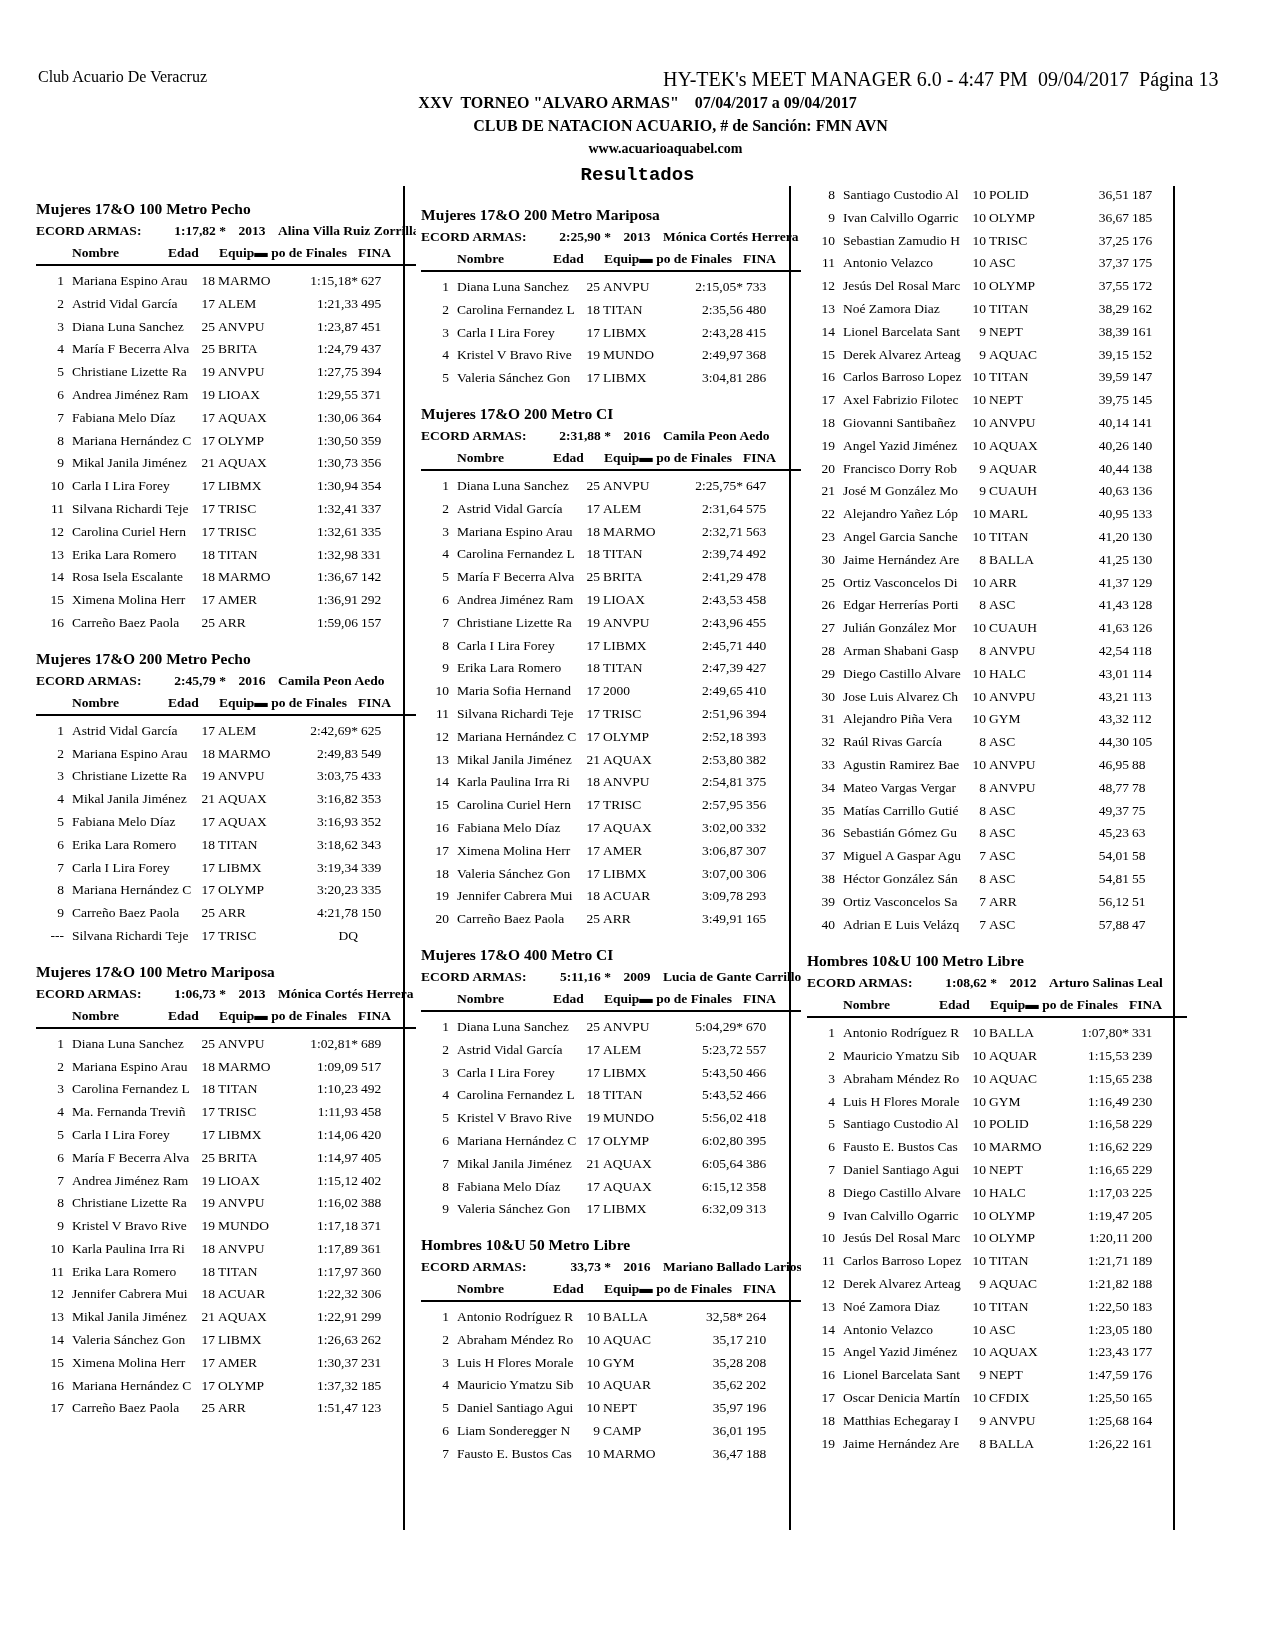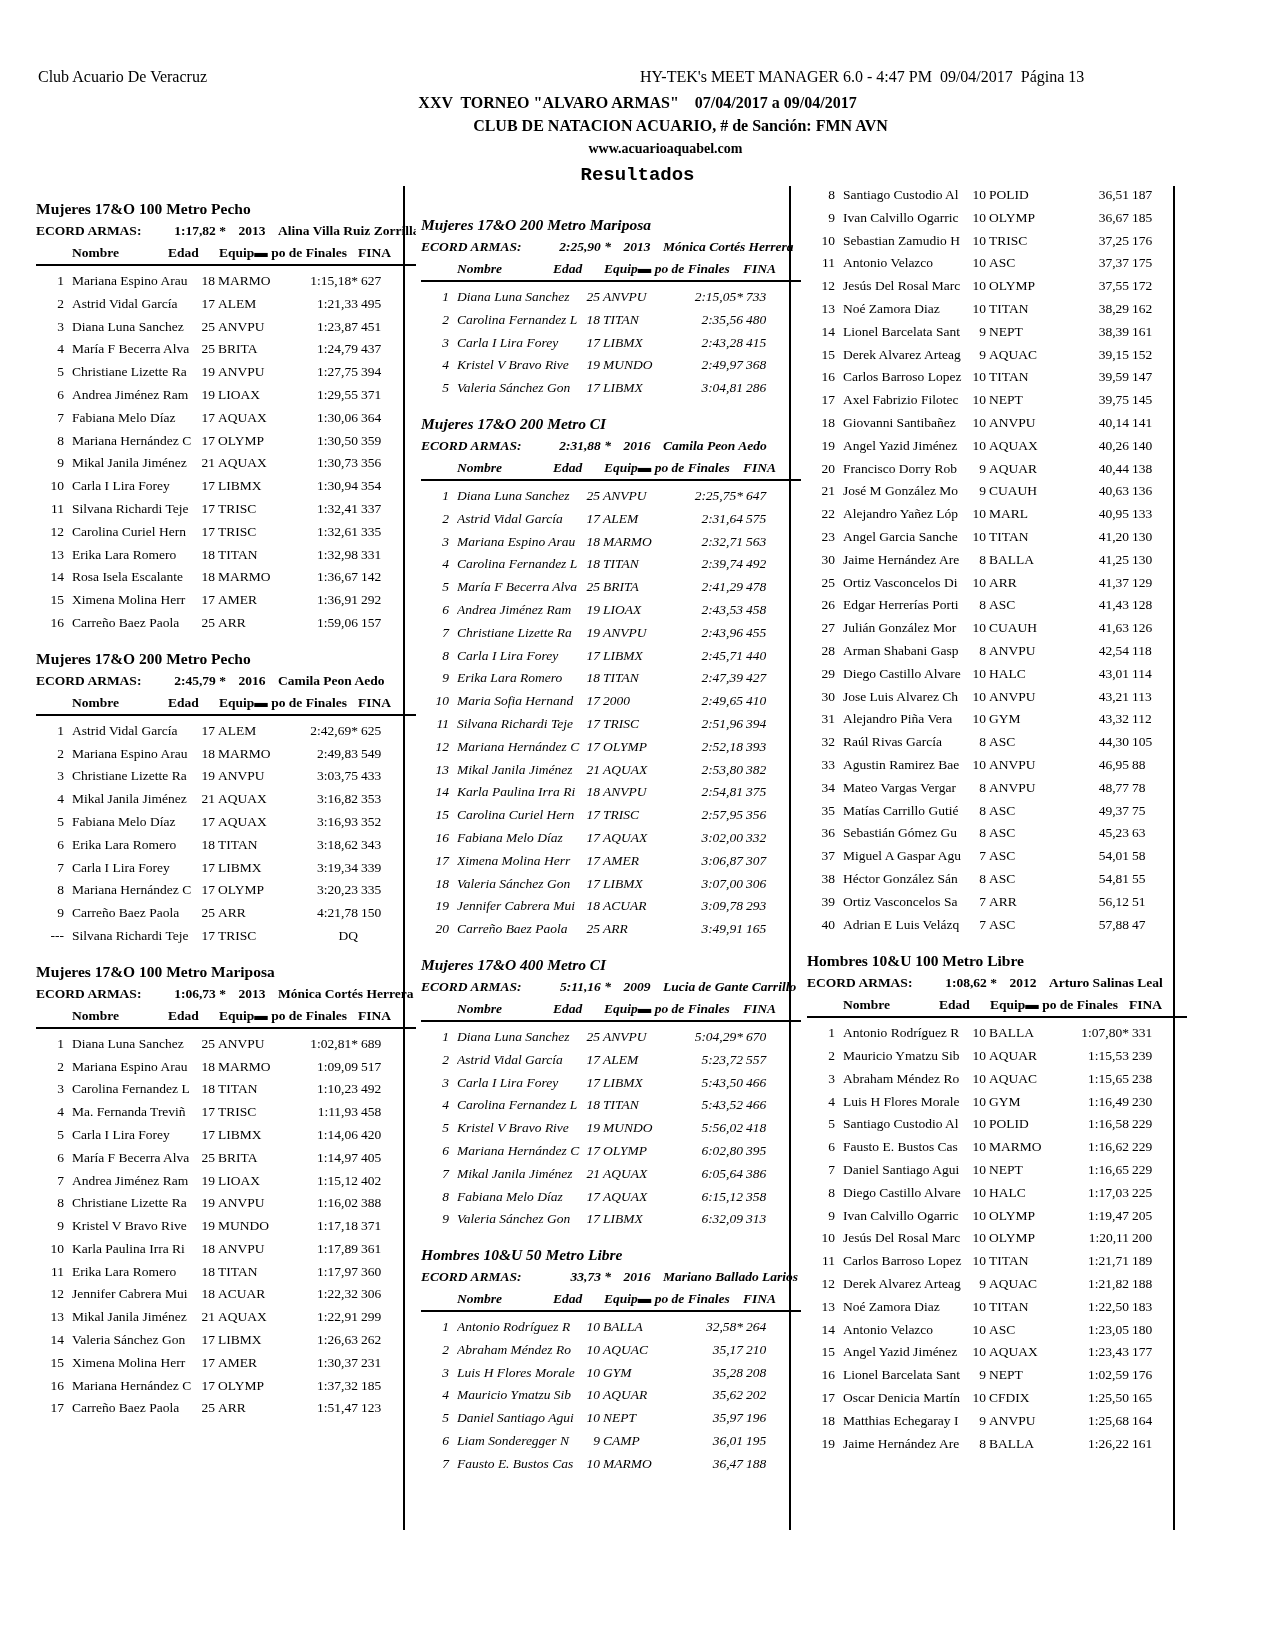--- a/index.html
+++ b/index.html
@@ -1,19 +1,19 @@
 <!DOCTYPE html>
 <html><head>
 <meta charset="utf-8">
 <style>
   html, body { margin: 0; padding: 0; background: #ffffff; }
   body { width: 1275px; height: 1650px; position: relative; overflow: hidden;
          font-family: "Liberation Serif", "DejaVu Serif", serif; color: #000; }
   .hdr-left { position: absolute; left: 38px; top: 68px; font-size: 16px; }
-  .hdr-right { position: absolute; left: 640px; top: 68px; font-size: 16px; white-space: pre; }
+  .hdr-right { position: absolute; left: 663px; top: 68px; font-size: 20px; white-space: pre; }
   .hdr-center { position: absolute; left: 0; width: 1275px; text-align: center; font-weight: bold; }
   .h1 { top: 94px; font-size: 16px; white-space: pre; }
   .h2 { top: 117px; font-size: 16px; padding-left: 43px; }
   .h3 { top: 141px; font-size: 14px; padding-left: 28px; }
   .h4 { top: 164px; font-size: 19px; font-family: Liberation Mono, monospace; }
   .vline { position: absolute; width: 2px; background: #000; }
   .col { position: absolute; width: 380px; }
   .event { margin-bottom: 13px; }
   .ev-title { font-weight: bold; font-size: 15.5px; height: 22px; line-height: 22px; white-space: nowrap; }
   .ev-record { font-weight: bold; font-size: 13.5px; height: 22px; line-height: 22px; white-space: nowrap; overflow: hidden; position: relative; }
@@ -425,21 +425,21 @@
           <span class="place">17</span>
           <span class="name">Carreño Baez Paola</span>
           <span class="age">25</span>
           <span class="team">ARR</span>
           <span class="time">1:51,47</span>
           <span class="fina">123</span>
         </div>
       </div>
     </div>
   </div>
-<div class="col" id="col2" style="left:421px; top:214px;font-style:italic;">
+<div class="col" id="col2" style="left:421px; top:204px;">
     <div class="event">
       <div class="ev-title">Mujeres 17&amp;O 200 Metro Mariposa</div>
       <div class="ev-record"><span class="lbl">ECORD ARMAS:</span><span class="rt">2:25,90 *</span><span class="ry">2013</span><span class="rh">Mónica Cortés Herrera</span></div>
       <div class="colhead">
         <span class="ch-name">Nombre</span>
         <span class="ch-age">Edad</span>
         <span class="ch-team">Equip▬ po de Finales</span>
         <span class="ch-fina">FINA</span>
       </div>
       <div class="rows">
@@ -1205,21 +1205,21 @@
           <span class="age">10</span>
           <span class="team">AQUAX</span>
           <span class="time">1:23,43</span>
           <span class="fina">177</span>
         </div>
         <div class="row">
           <span class="place">16</span>
           <span class="name">Lionel Barcelata Sant</span>
           <span class="age">9</span>
           <span class="team">NEPT</span>
-          <span class="time">1:02,59</span>
+          <span class="time">1:47,59</span>
           <span class="fina">176</span>
         </div>
         <div class="row">
           <span class="place">17</span>
           <span class="name">Oscar Denicia Martín</span>
           <span class="age">10</span>
           <span class="team">CFDIX</span>
           <span class="time">1:25,50</span>
           <span class="fina">165</span>
         </div>

